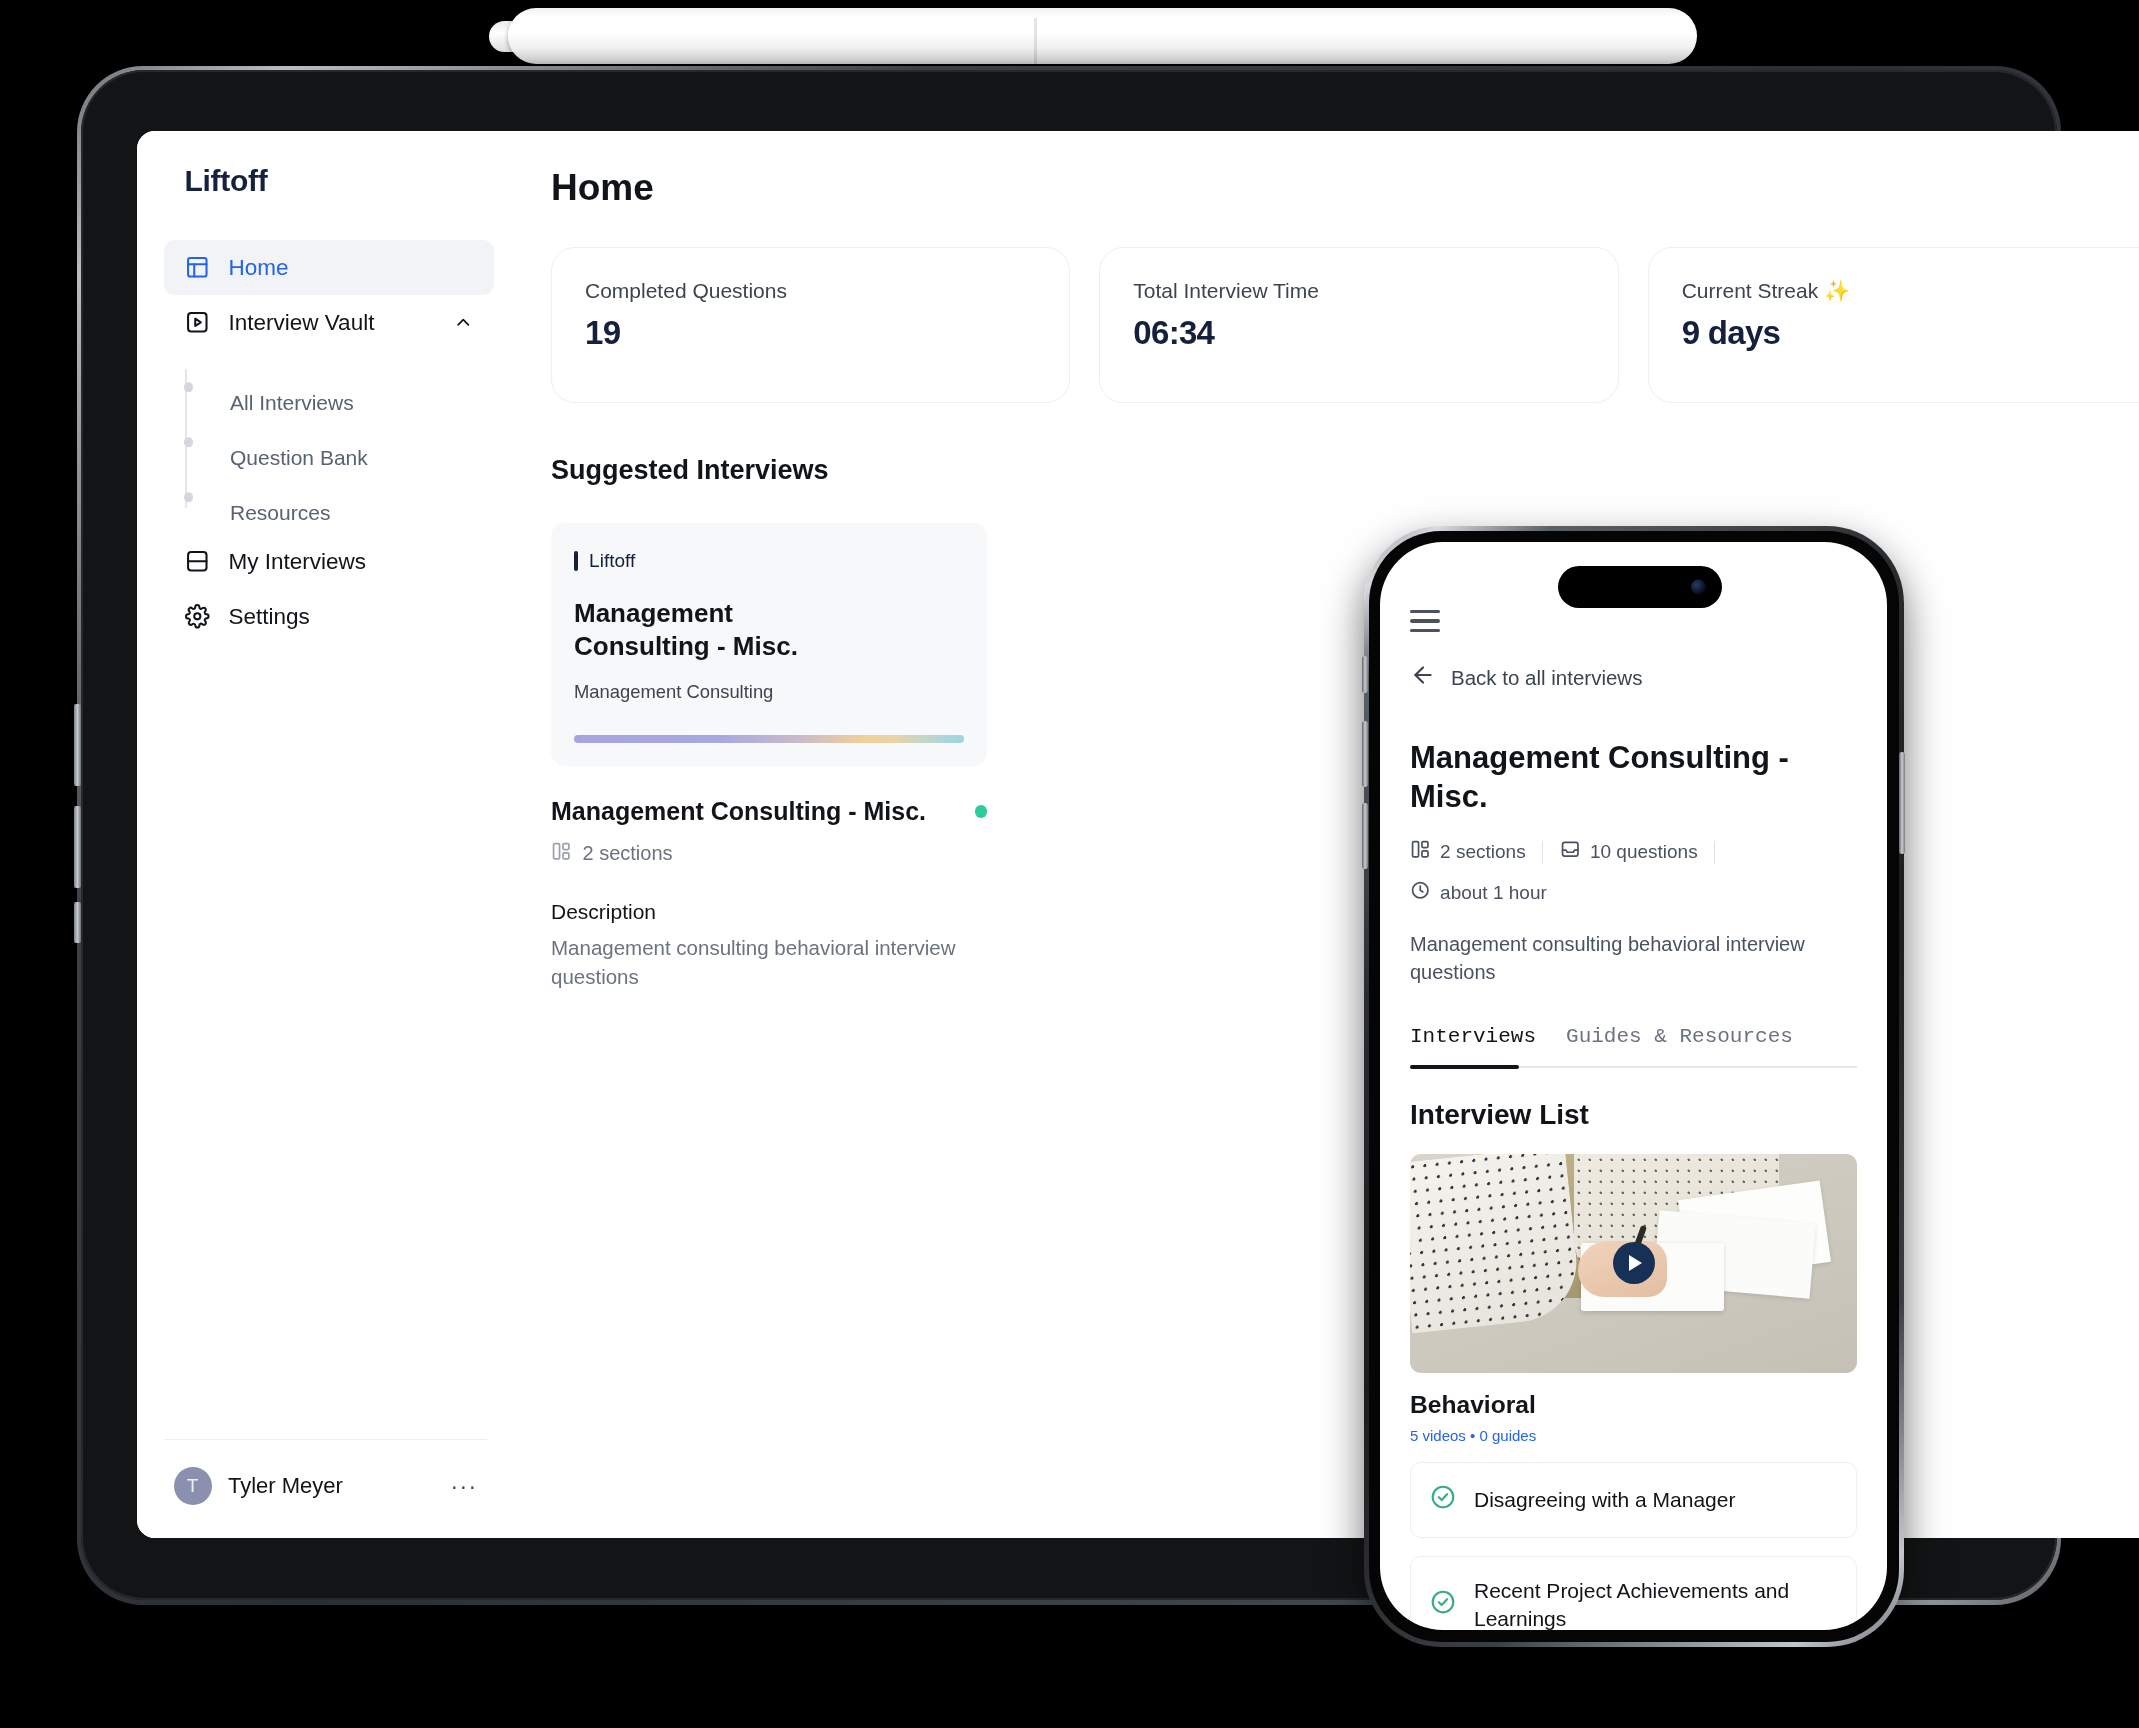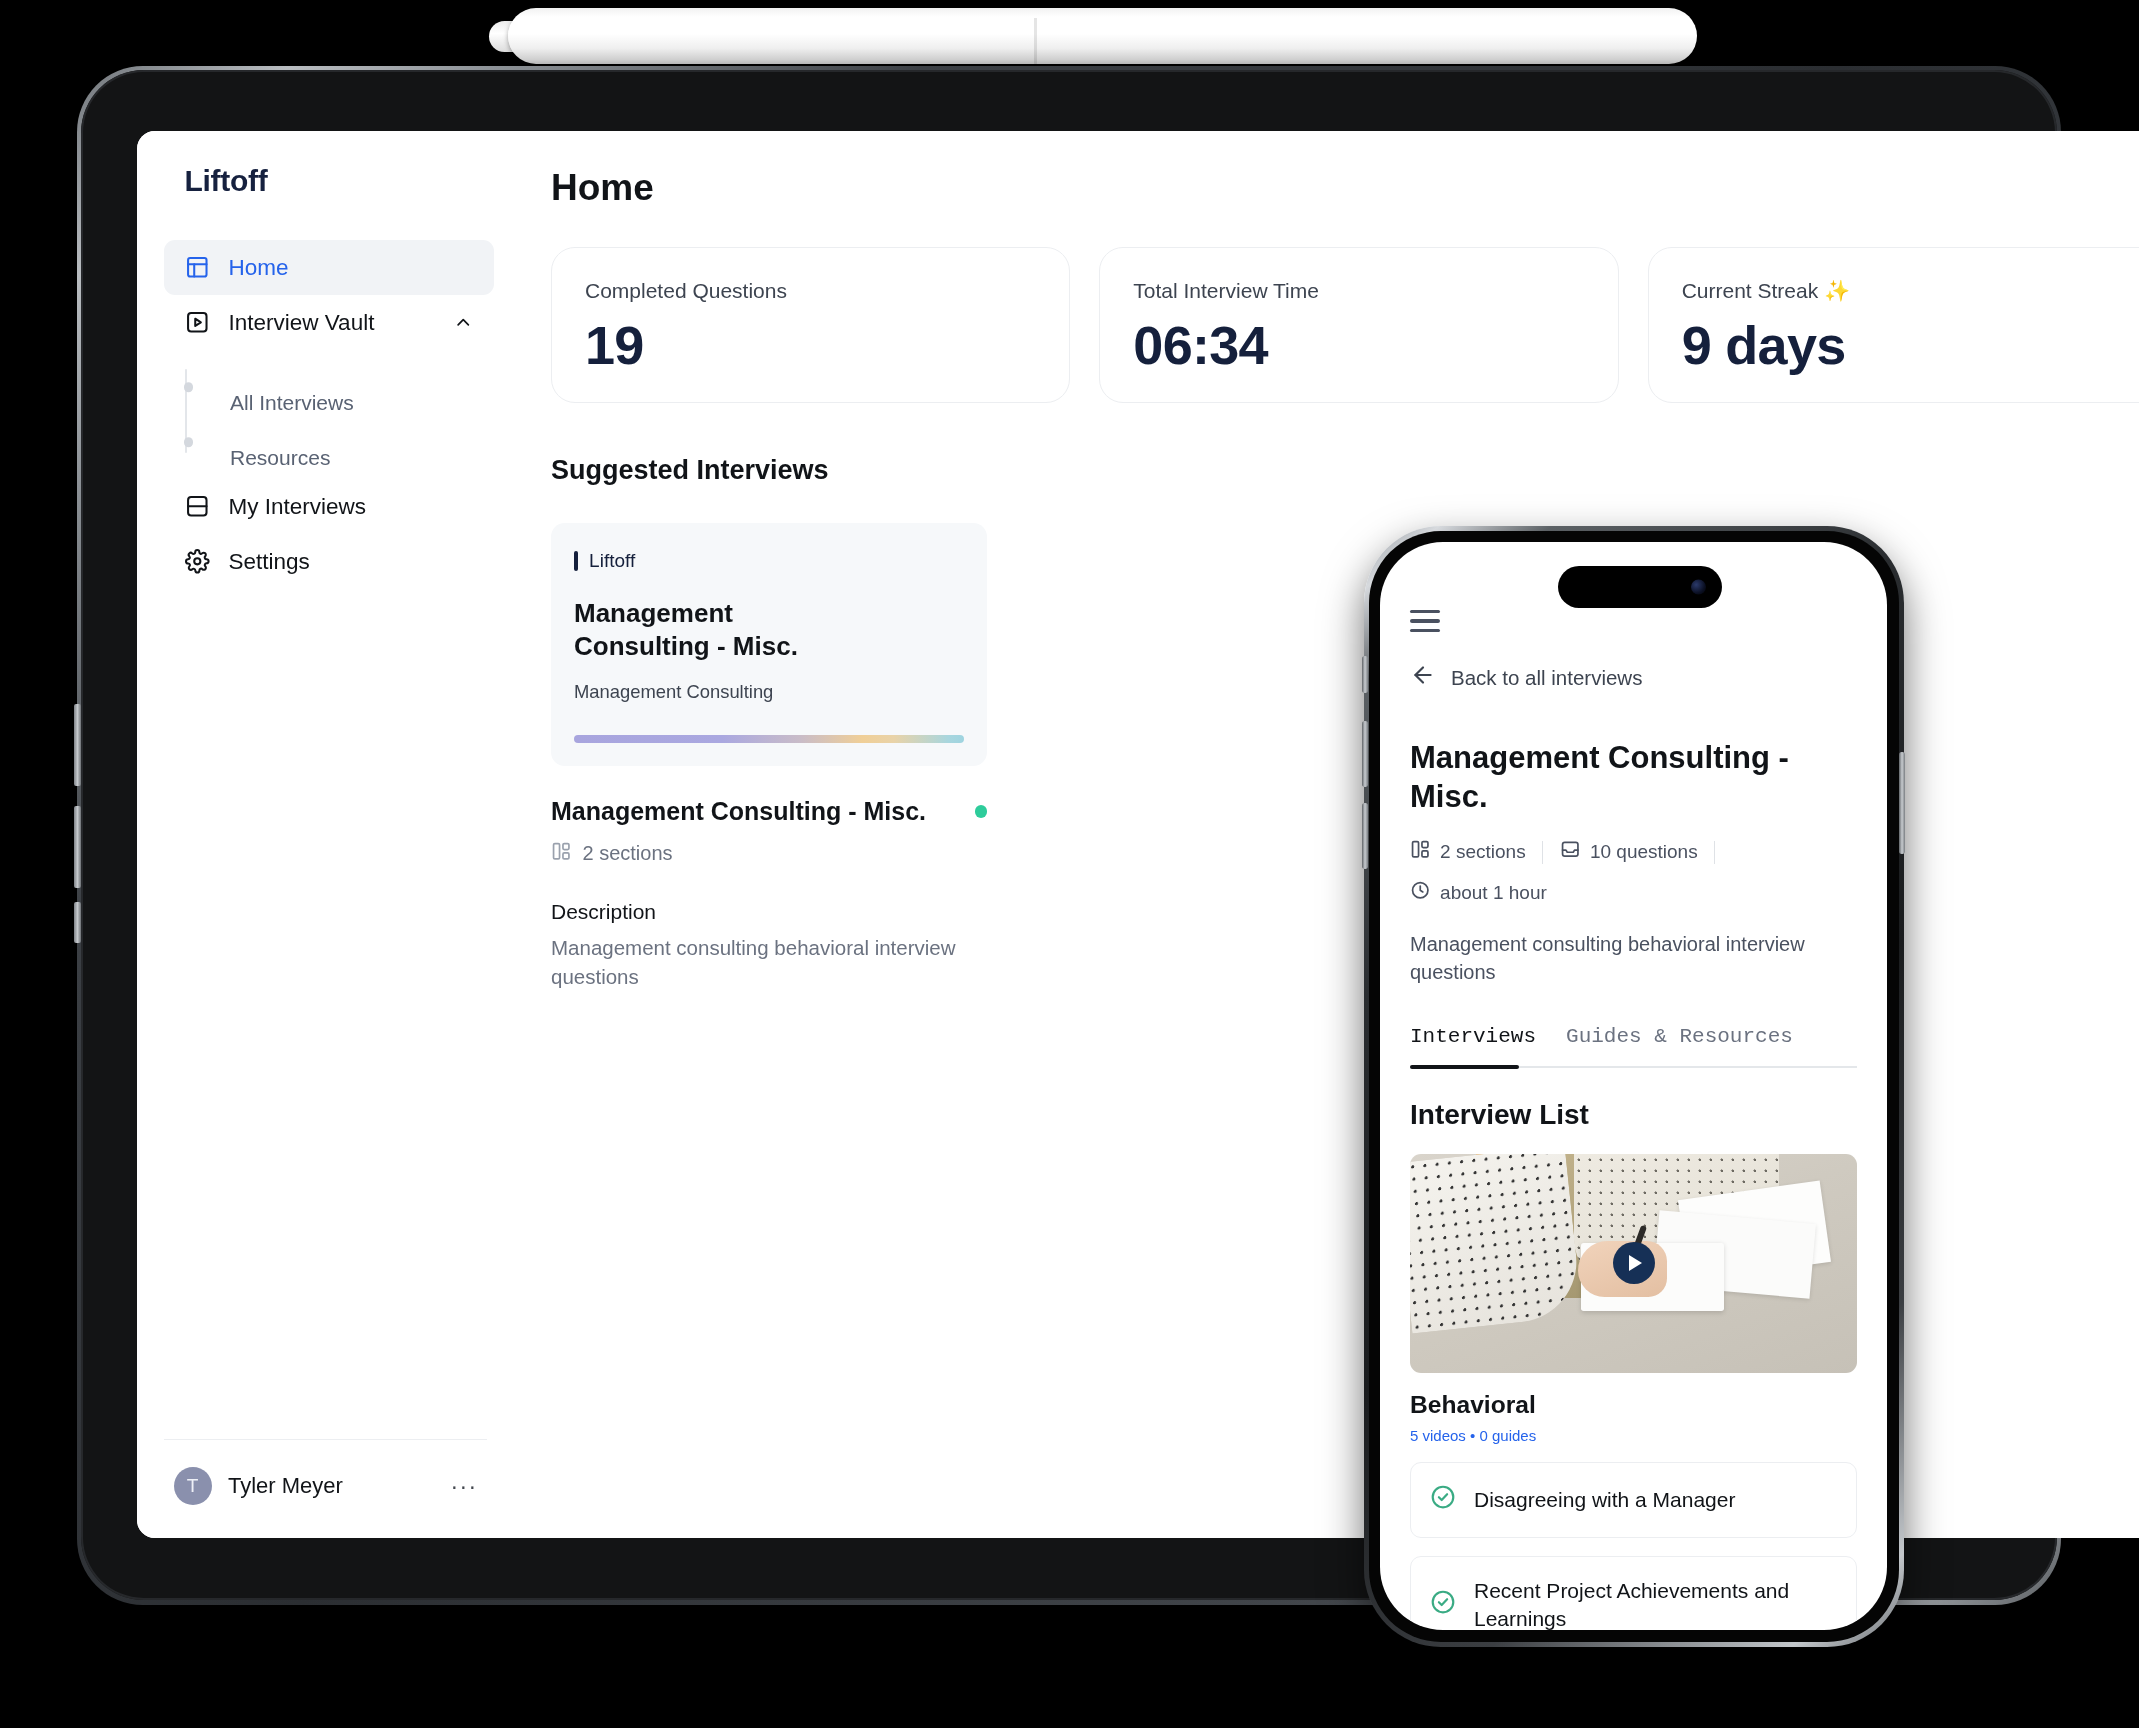--- a/index.html
+++ b/index.html
@@ -134,21 +134,21 @@
   .page-title { font-size: 37px; color: #111418; margin-bottom: 38px; }
 
   .stats { display: flex; gap: 29px; margin-bottom: 52px; }
   .stat-card {
     flex: 1; height: 156px;
     border: 1.4px solid #eceef1; border-radius: 24px;
     padding: 31px 33px;
     background: #fff;
   }
   .stat-label { font-size: 21px; color: #3d4450; margin-bottom: 11px; }
-  .stat-value { font-size: 54px; font-weight: bold; color: #15203c; letter-spacing: -0.7px; }
+  .stat-value { font-size: 33px; font-weight: bold; color: #15203c; letter-spacing: -0.7px; }
 
   .section-title { font-size: 27px; color: #111418; margin-bottom: 37px; }
 
   .suggest-card {
     width: 436px; height: 243px;
     background: #f6f8fa; border-radius: 13.7px;
     padding: 27px 23px 0 23px;
     position: relative;
   }
   .suggest-brand { display: flex; align-items: center; gap: 11px; margin-bottom: 24.6px; }
@@ -350,20 +350,23 @@
               </svg>
             </span>
           </div>
 
           <div class="subnav">
             <div class="subnav-rail"></div>
             <div class="subnav-item">
               <span>All Interviews</span>
             </div>
             <div class="subnav-item">
+              <span>Question Bank</span>
+            </div>
+            <div class="subnav-item">
               <span>Resources</span>
             </div>
           </div>
 
           <div class="nav-item">
             <span class="ico">
               <svg viewBox="0 0 24 24" fill="none" stroke="#111418" stroke-width="2" stroke-linecap="round" stroke-linejoin="round">
                 <rect x="3" y="3" width="18" height="18" rx="3"></rect>
                   <path d="M3 12h18"></path>
               </svg>

